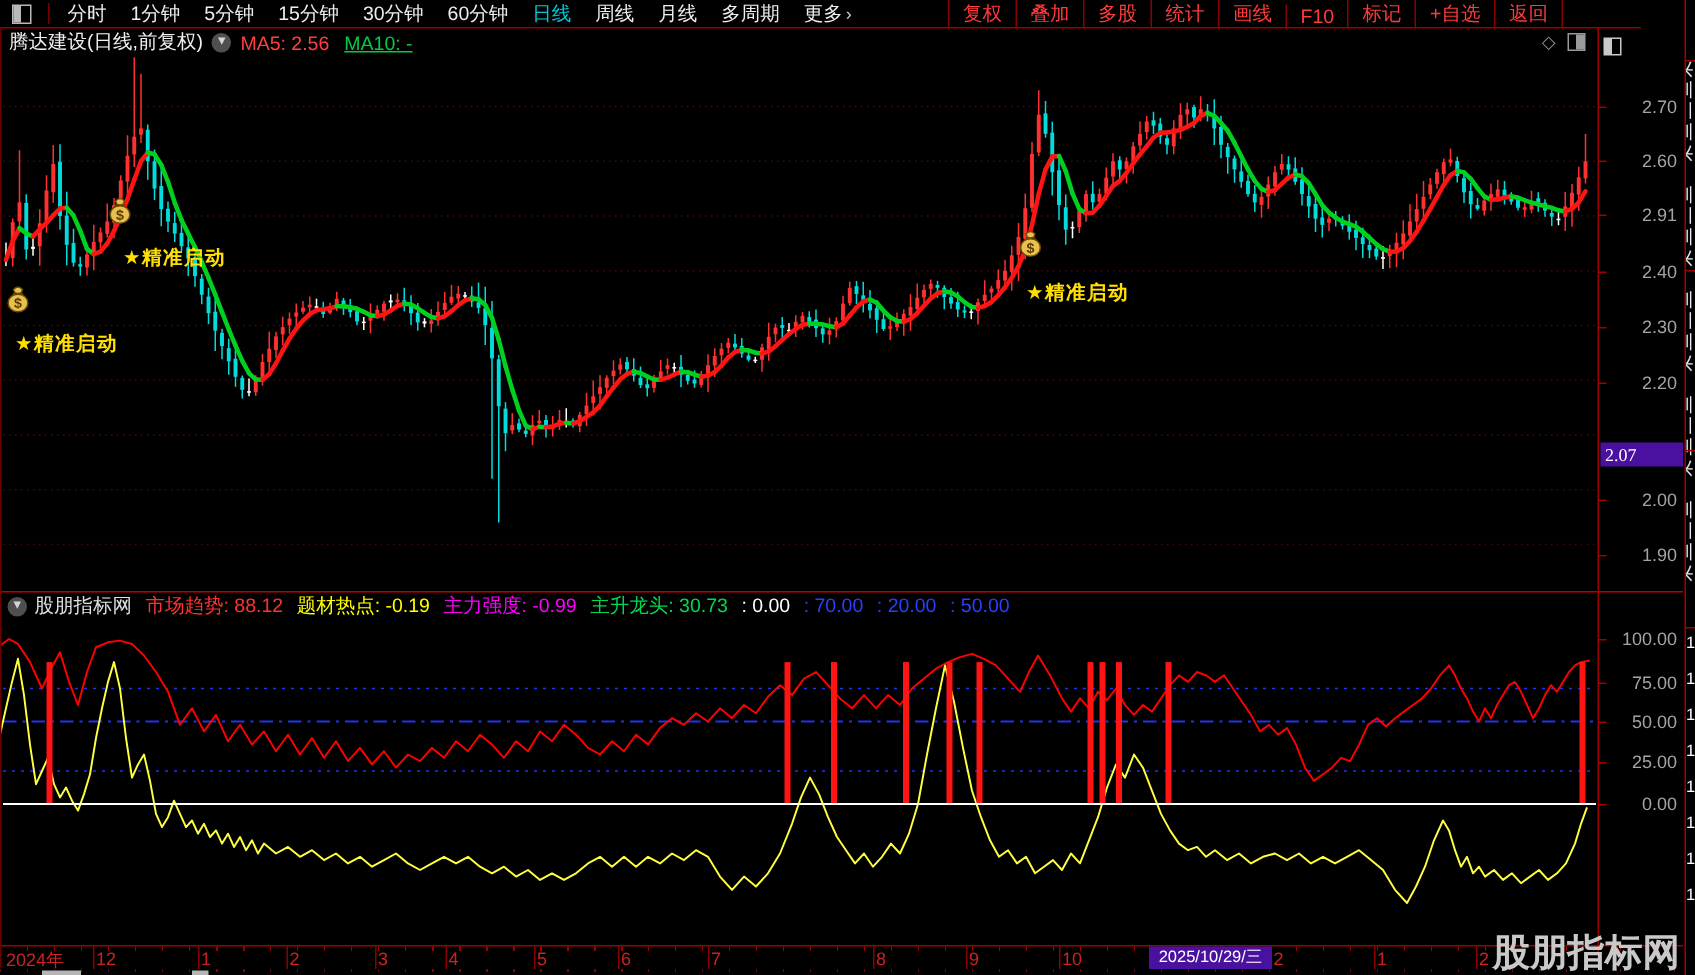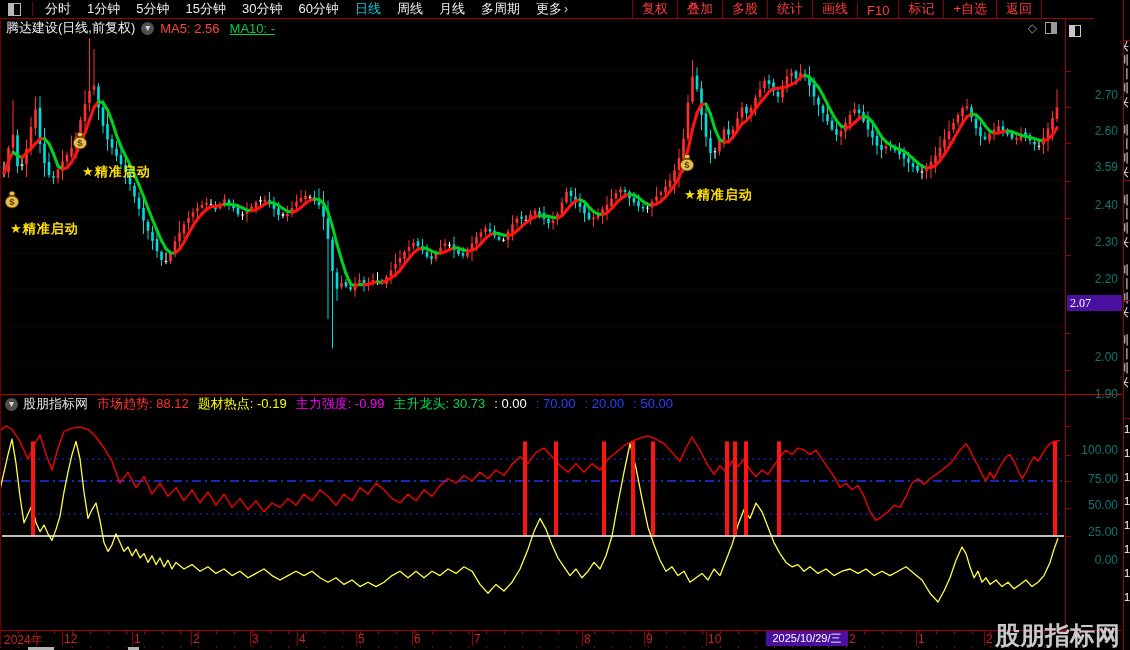--- a/index.html
+++ b/index.html
@@ -28,21 +28,21 @@
   .ma10{color:#00cc44;white-space:nowrap;text-decoration:underline;}
   .title-icons{margin-left:auto;display:flex;align-items:center;margin-right:8px;}
   .diamond-icon{color:#8f8f8f;font-size:12px;margin-right:8px;}
   .win-half-icon{width:10px;height:10px;border:1px solid #9a9a9a;
                  background:linear-gradient(to right,transparent 50%,#9a9a9a 50%);}
   
   .vline{position:absolute;width:1px;background:#a00000;}
   .hline{position:absolute;height:1px;background:#c00000;}
   
   .price-axis{position:absolute;left:1065px;top:18px;width:57px;height:627px;border-left:1px solid #a00000;}
-  .axis-label{position:absolute;right:5px;transform:translateY(-50%);color:#0f766e;font-size:12px;white-space:nowrap;margin-top:24px;}
+  .axis-label{position:absolute;right:5px;transform:translateY(-50%);color:#a3a3a3;font-size:12px;white-space:nowrap;}
   .axis-tick{position:absolute;left:0;width:5px;height:1px;background:#a00000;}
   .cur-price-box{position:absolute;left:1px;right:1px;height:16px;background:#4a10a0;color:#fff;
                  font-size:12px;line-height:16px;padding-left:3px;}
   .mini-panel-icon{position:absolute;left:3px;top:7px;width:10px;height:10px;border:1px solid #c8c8c8;
                    background:linear-gradient(to right,#c8c8c8 50%,transparent 50%);}
   
   .ind-header{position:absolute;left:0;top:395px;width:1065px;height:18px;display:flex;align-items:center;
               font-size:13px;white-space:nowrap;overflow:hidden;}
   .ind-header .collapse-icon{margin:0 5px 0 5px;}
   .ind-item{margin-right:9px;}
@@ -931,21 +931,21 @@
     <div class="frag" style="left:128px;width:11px;"></div>
   </div>
 
   <div class="price-axis" id="price-axis">
     <span class="mini-panel-icon"></span>
   <div class="axis-tick" style="top: 53px;"></div>
       <div class="axis-label" style="top: 53px;">2.70</div>
       <div class="axis-tick" style="top: 89px;"></div>
       <div class="axis-label" style="top: 89px;">2.60</div>
       <div class="axis-tick" style="top: 125px;"></div>
-      <div class="axis-label" style="top: 125px;">3.59</div>
+      <div class="axis-label" style="top: 125px;">2.91</div>
       <div class="axis-tick" style="top: 163px;"></div>
       <div class="axis-label" style="top: 163px;">2.40</div>
       <div class="axis-tick" style="top: 200px;"></div>
       <div class="axis-label" style="top: 200px;">2.30</div>
       <div class="axis-tick" style="top: 237px;"></div>
       <div class="axis-label" style="top: 237px;">2.20</div>
       <div class="axis-tick" style="top: 315px;"></div>
       <div class="axis-label" style="top: 315px;">2.00</div>
       <div class="axis-tick" style="top: 352px;"></div>
       <div class="axis-label" style="top: 352px;">1.90</div>

